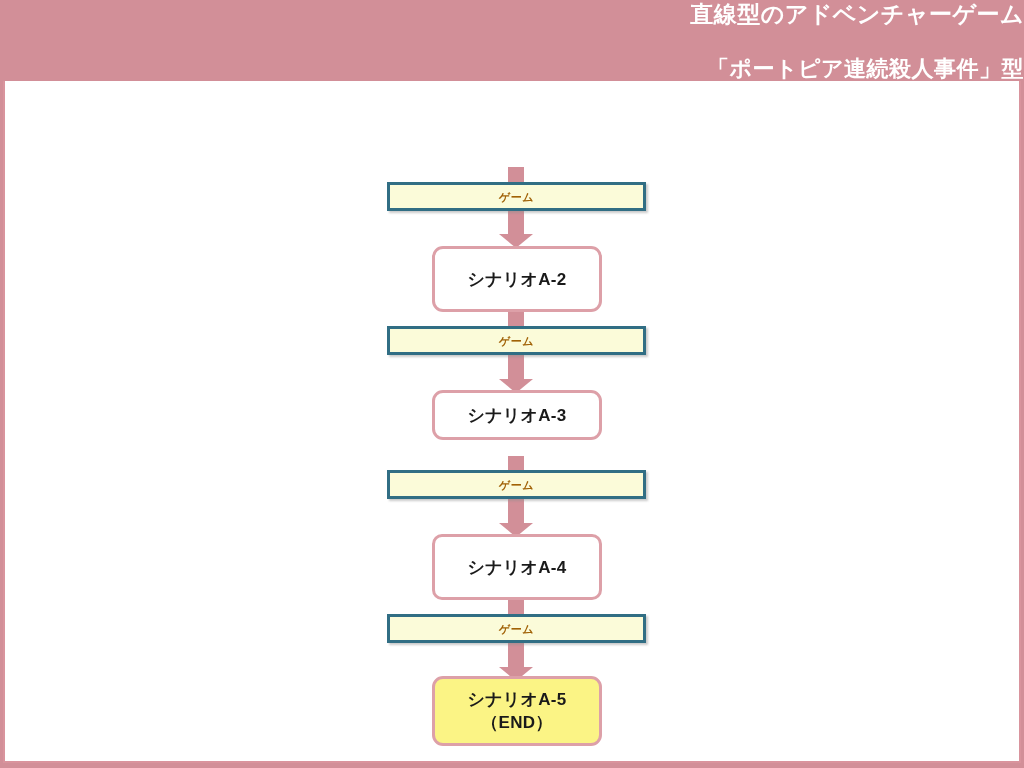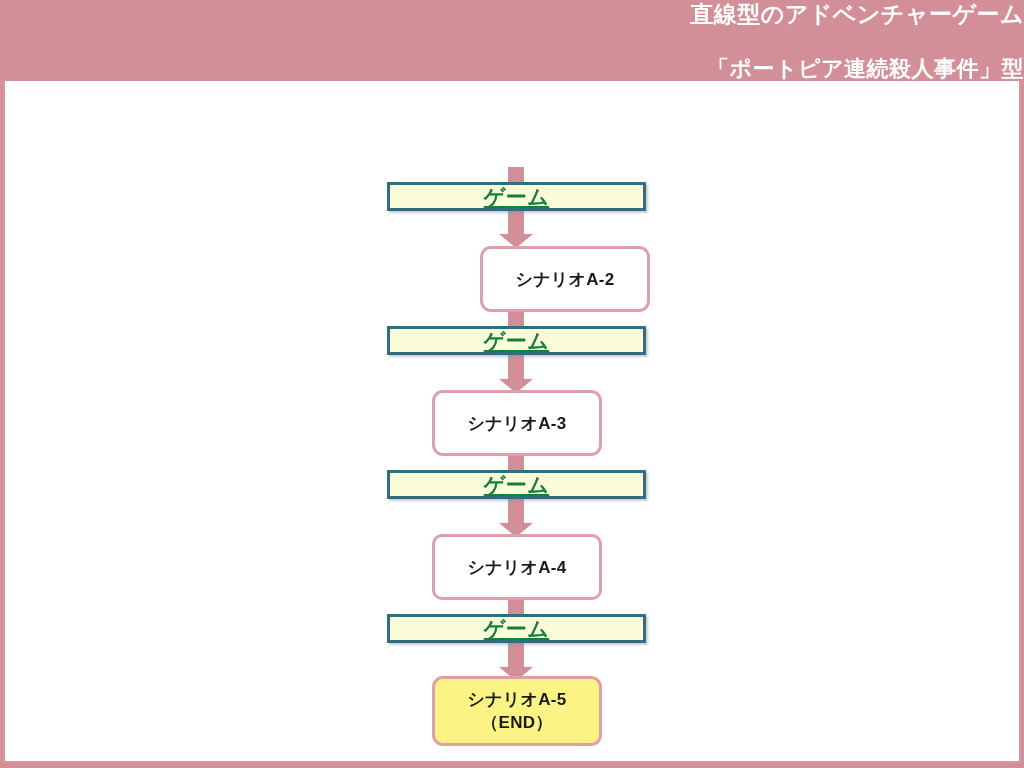--- a/index.html
+++ b/index.html
@@ -134,24 +134,23 @@
     background: #fbfbd9;
     border: 3px solid #316e84;
     box-sizing: border-box;
     display: flex;
     align-items: center;
     justify-content: center;
     box-shadow: 2px 2px 2px rgba(140,140,140,0.45);
     z-index: 2;
   }
   .gamebar .gamebar-label {
-    color: #15803d;
-    font-size: 21px;
-    font-weight: bold;
-    text-decoration: underline;
+    color: #a16207;
+    font-size: 11px;
+    font-weight: bold;
     letter-spacing: 0.5px;
     line-height: 18px;
   }
 </style>
 </head>
 <body>
 
 <div class="slide">
 
   <div class="header">
@@ -180,29 +179,29 @@
       <div class="arrow" style="top:519px;height:81px;">
         <div class="stem" style="height:67px;"></div>
         <div class="head" style="top:67px;"></div>
       </div>
 
 
       <div class="gamebar" style="top:101px;">
         <span class="gamebar-label">ゲーム</span>
       </div>
 
-      <div class="node" style="top:165px;height:66px;margin-left:48px;">
+      <div class="node" style="top:165px;height:66px;">
         <span class="node-label">シナリオA-2</span>
       </div>
 
       <div class="gamebar" style="top:245px;">
         <span class="gamebar-label">ゲーム</span>
       </div>
 
-      <div class="node" style="top:309px;height:66px;">
+      <div class="node" style="top:309px;height:50px;">
         <span class="node-label">シナリオA-3</span>
       </div>
 
       <div class="gamebar" style="top:389px;">
         <span class="gamebar-label">ゲーム</span>
       </div>
 
       <div class="node" style="top:453px;height:66px;border-radius:10px;">
         <span class="node-label">シナリオA-4</span>
       </div>

